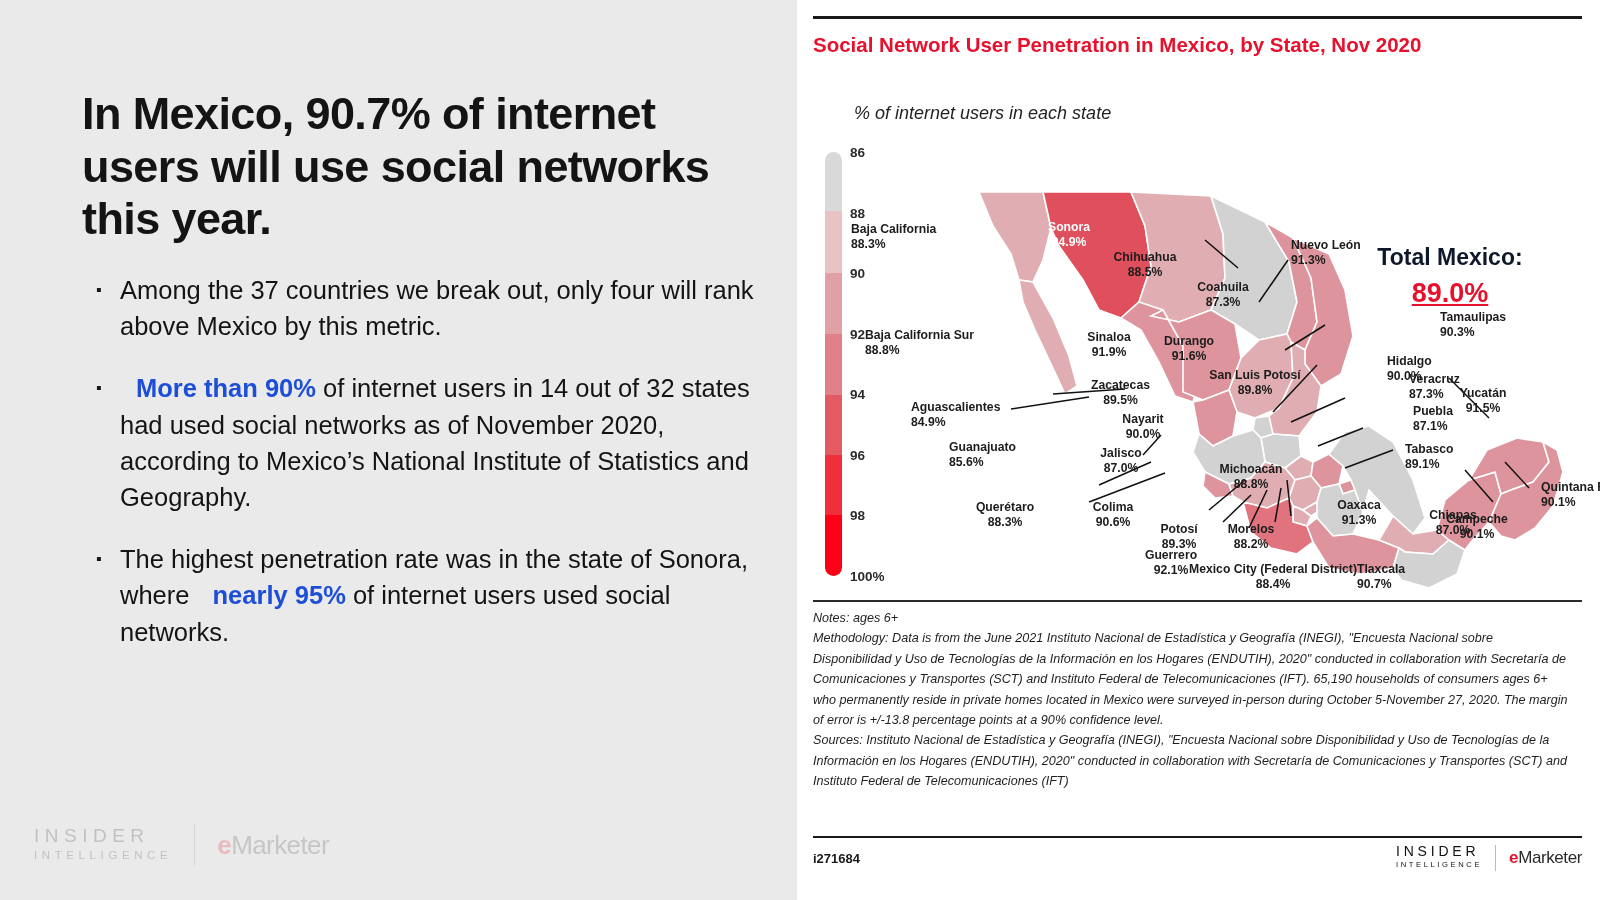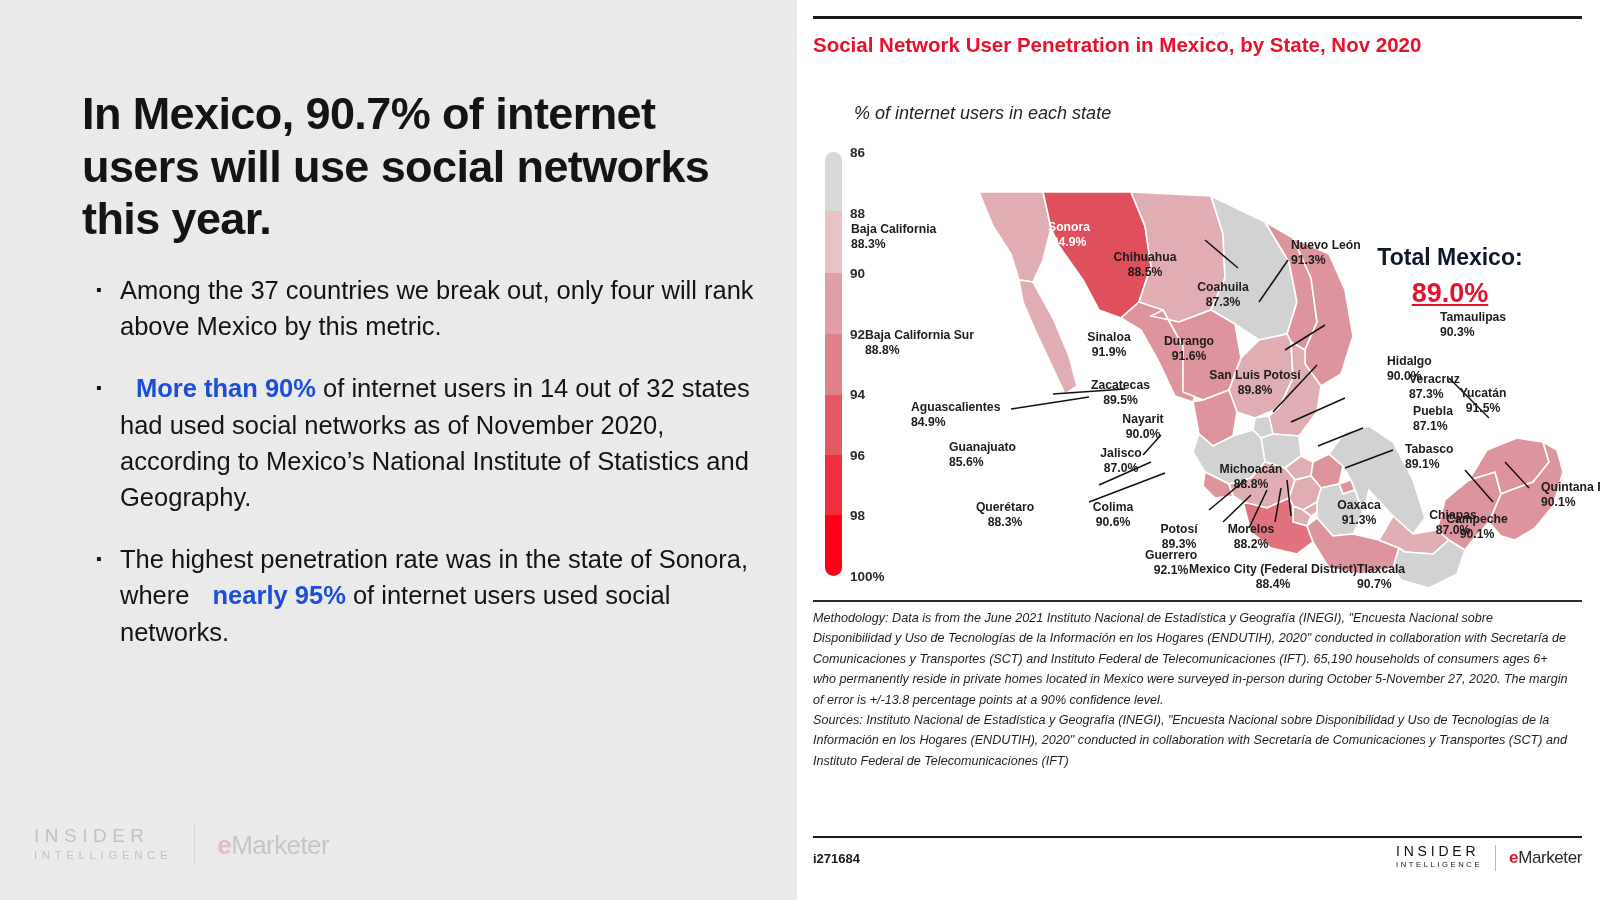--- a/index.html
+++ b/index.html
@@ -365,20 +365,21 @@
           <div class="lbl" style="left: 512px; top: 292px;"><span>Tabasco</span><span class="v">89.1%</span></div>
           <div class="lbl ctr" style="left: 560px; top: 358px; transform: translateX(-50%);"><span>Chiapas</span><span class="v">87.0%</span></div>
           <div class="lbl ctr" style="left: 584px; top: 362px; transform: translateX(-50%);"><span>Campeche</span><span class="v">90.1%</span></div>
           <div class="lbl ctr" style="left: 590px; top: 236px; transform: translateX(-50%);"><span>Yucatán</span><span class="v">91.5%</span></div>
           <div class="lbl" style="left: 648px; top: 330px;"><span>Quintana Roo</span><span class="v">90.1%</span></div>
         </div>
     </div>
 
     <div class="rule-notes"></div>
     <div class="notes" id="notes-block">
+        <p>Notes: ages 6+</p>
         <p>Methodology: Data is from the June 2021 Instituto Nacional de Estadística y Geografía (INEGI), "Encuesta Nacional sobre Disponibilidad y Uso de Tecnologías de la Información en los Hogares (ENDUTIH), 2020" conducted in collaboration with Secretaría de Comunicaciones y Transportes (SCT) and Instituto Federal de Telecomunicaciones (IFT). 65,190 households of consumers ages 6+ who permanently reside in private homes located in Mexico were surveyed in-person during October 5-November 27, 2020. The margin of error is +/-13.8 percentage points at a 90% confidence level.</p>
         <p>Sources: Instituto Nacional de Estadística y Geografía (INEGI), "Encuesta Nacional sobre Disponibilidad y Uso de Tecnologías de la Información en los Hogares (ENDUTIH), 2020" conducted in collaboration with Secretaría de Comunicaciones y Transportes (SCT) and Instituto Federal de Telecomunicaciones (IFT)</p>
       </div>
 
     <div class="rule-bottom"></div>
     <div class="chart-id">i271684</div>
 
     <div class="right-footer">
       <div>
         <div class="rf-insider">INSIDER</div>

